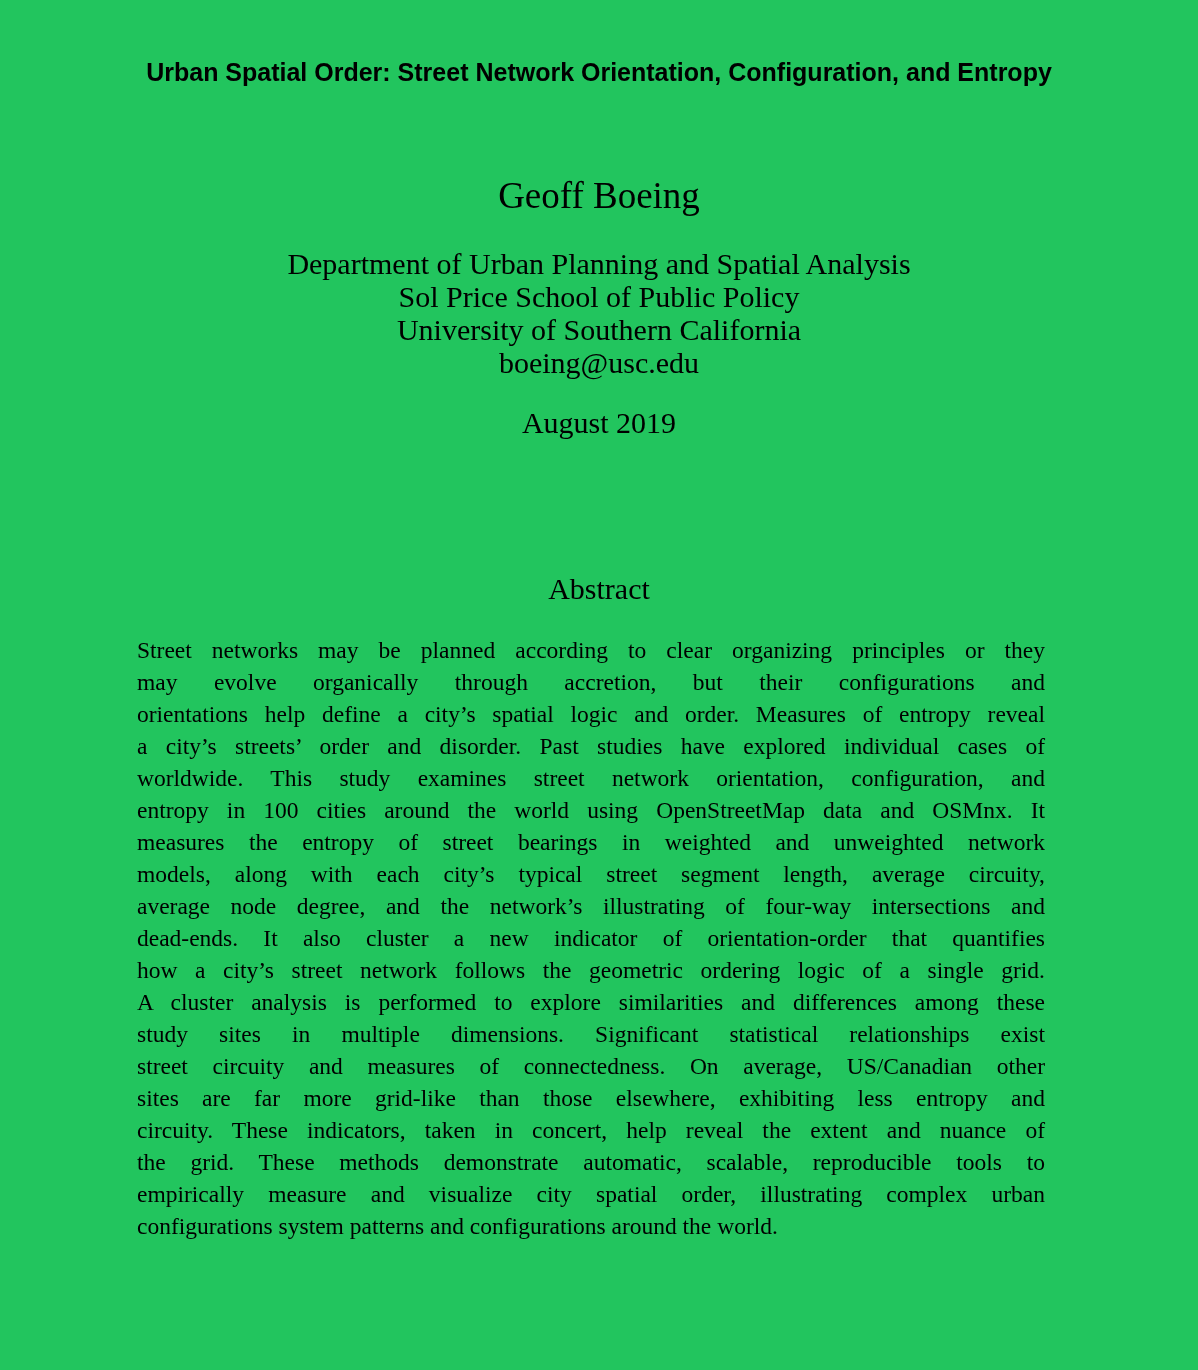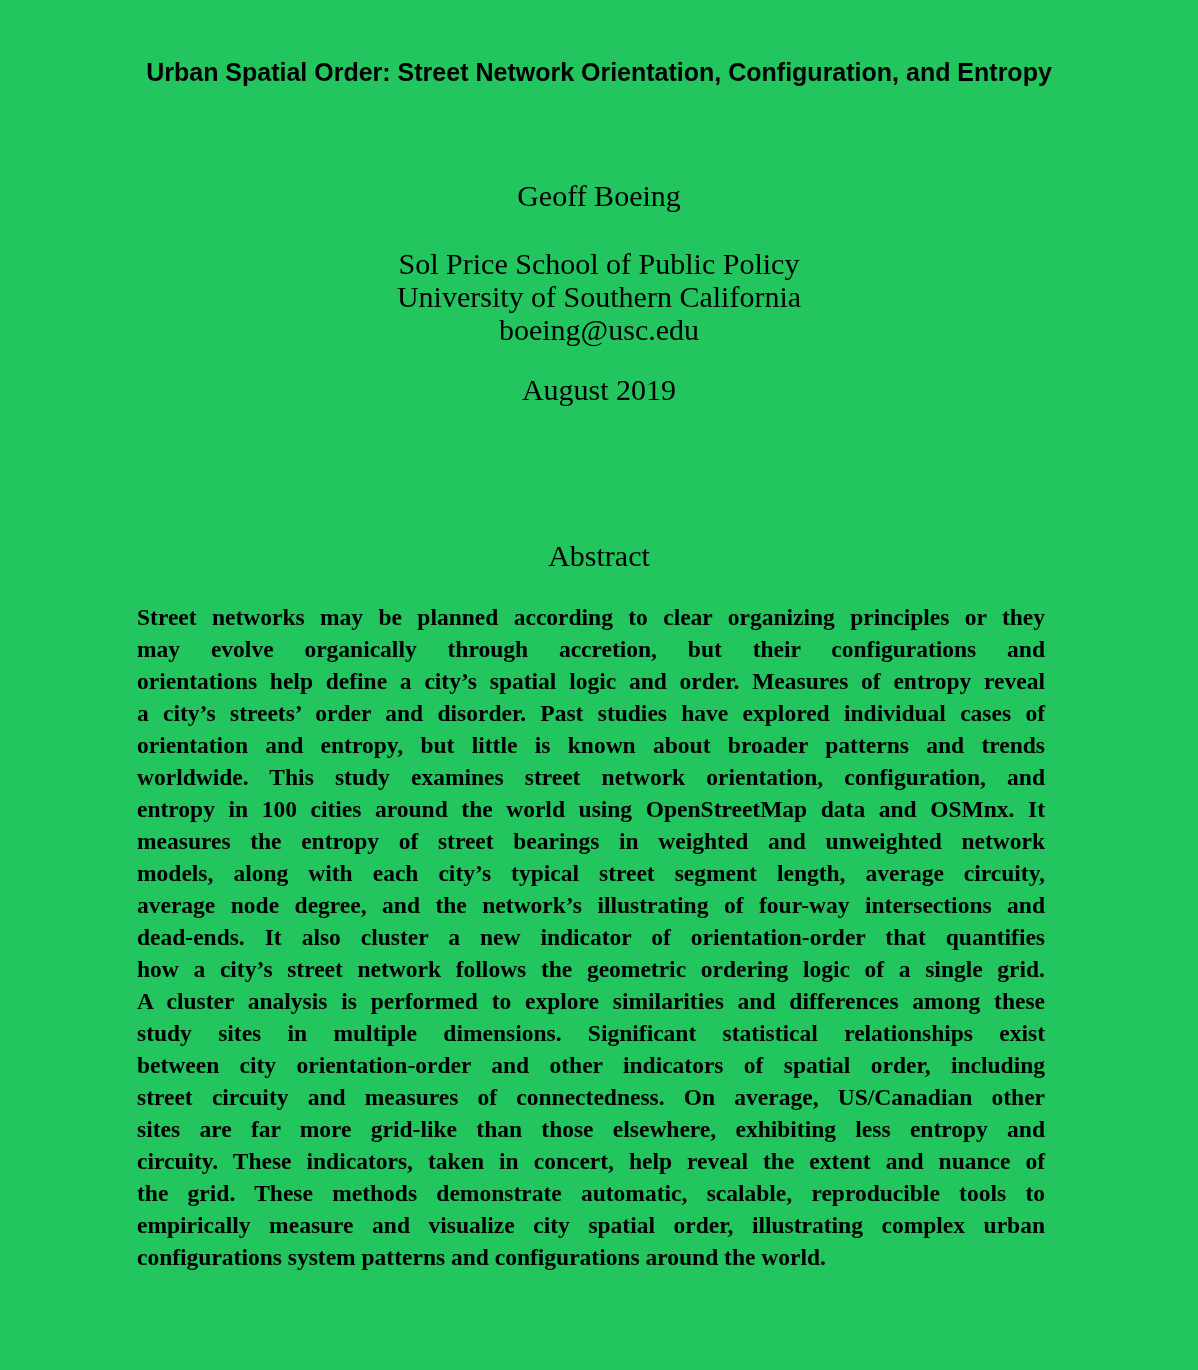--- a/index.html
+++ b/index.html
@@ -20,21 +20,21 @@
     text-align: center;
     font-family: "Liberation Sans", sans-serif;
     font-weight: bold;
     font-size: 25px;
     line-height: 34px;
   }
   .author-name {
     margin-top: 90px;
     text-align: center;
     font-family: "Liberation Serif", serif;
-    font-size: 30px;
+    font-size: 37px;
     line-height: 33px;
   }
   .affiliation {
     margin-top: 35px;
     text-align: center;
     font-family: "Liberation Serif", serif;
     font-size: 30px;
   }
   .affiliation .aff-line {
     line-height: 33px;
@@ -53,66 +53,64 @@
     font-size: 30px;
     line-height: 33px;
   }
   .abstract {
     margin-top: 29px;
     margin-left: 137px;
     width: 908px;
     font-family: "Liberation Serif", serif;
     font-size: 23.5px;
     line-height: 32px;
-    font-weight: bold;
   }
   .abstract .abs-line {
     text-align: justify;
     text-align-last: justify;
   }
   .abstract .abs-line:last-child {
     text-align: left;
     text-align-last: left;
   }
 </style>
 </head>
 <body>
 
 <div class="page">
 
   <h1 class="title">Urban Spatial Order: Street Network Orientation, Configuration, and Entropy</h1>
 
   <div class="author-name">Geoff Boeing</div>
 
   <div class="affiliation">
+      <div class="aff-line">Department of Urban Planning and Spatial Analysis</div>
       <div class="aff-line">Sol Price School of Public Policy</div>
       <div class="aff-line">University of Southern California</div>
       <div class="aff-line">boeing@usc.edu</div>
     </div>
 
   <div class="date">August 2019</div>
 
   <div class="abstract-heading">Abstract</div>
 
   <div class="abstract">
       <div class="abs-line">Street networks may be planned according to clear organizing principles or they</div>
       <div class="abs-line">may evolve organically through accretion, but their configurations and</div>
       <div class="abs-line">orientations help define a city’s spatial logic and order. Measures of entropy reveal</div>
       <div class="abs-line">a city’s streets’ order and disorder. Past studies have explored individual cases of</div>
-      <div class="abs-line">orientation and entropy, but little is known about broader patterns and trends</div>
       <div class="abs-line">worldwide. This study examines street network orientation, configuration, and</div>
       <div class="abs-line">entropy in 100 cities around the world using OpenStreetMap data and OSMnx. It</div>
       <div class="abs-line">measures the entropy of street bearings in weighted and unweighted network</div>
       <div class="abs-line">models, along with each city’s typical street segment length, average circuity,</div>
       <div class="abs-line">average node degree, and the network’s illustrating of four-way intersections and</div>
       <div class="abs-line">dead-ends. It also cluster a new indicator of orientation-order that quantifies</div>
       <div class="abs-line">how a city’s street network follows the geometric ordering logic of a single grid.</div>
       <div class="abs-line">A cluster analysis is performed to explore similarities and differences among these</div>
       <div class="abs-line">study sites in multiple dimensions. Significant statistical relationships exist</div>
-      <div class="abs-line">between city orientation-order and other indicators of spatial order, including</div>
       <div class="abs-line">street circuity and measures of connectedness. On average, US/Canadian other</div>
       <div class="abs-line">sites are far more grid-like than those elsewhere, exhibiting less entropy and</div>
       <div class="abs-line">circuity. These indicators, taken in concert, help reveal the extent and nuance of</div>
       <div class="abs-line">the grid. These methods demonstrate automatic, scalable, reproducible tools to</div>
       <div class="abs-line">empirically measure and visualize city spatial order, illustrating complex urban</div>
       <div class="abs-line">configurations system patterns and configurations around the world.</div>
     </div>
 
 </div>
 

